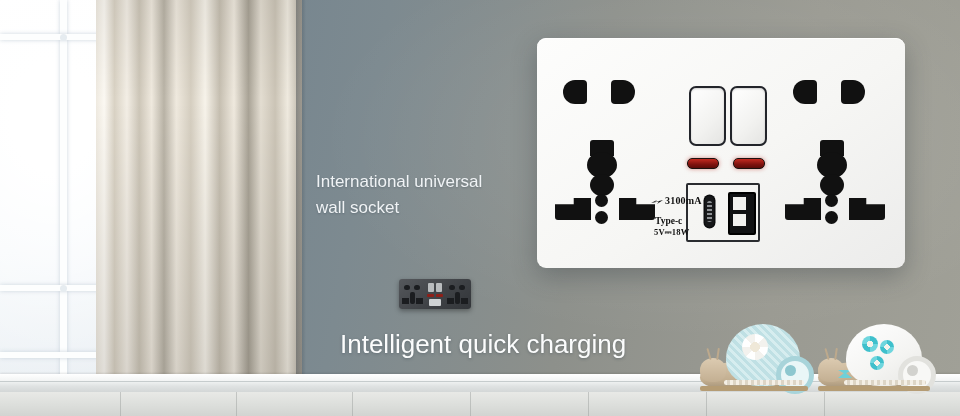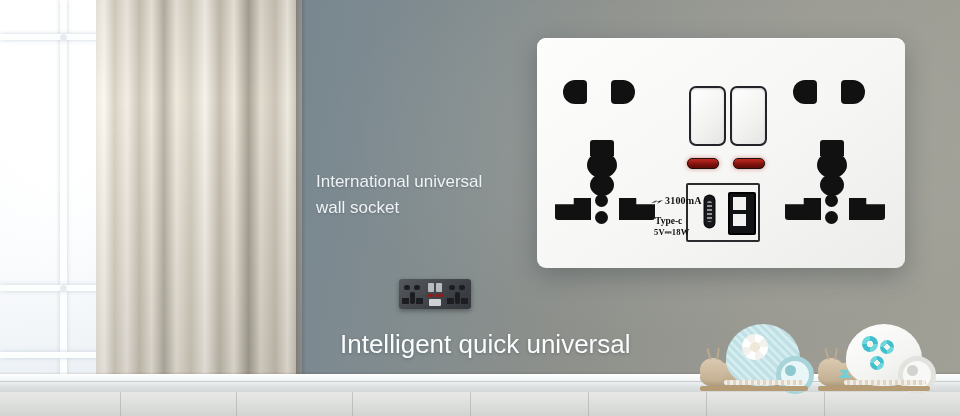--- a/index.html
+++ b/index.html
@@ -148,21 +148,21 @@
     <div class="mull-node" style="left:122px;top:285px;"></div>
   </div>
 
   <div class="curtain"></div>
   <div class="curtain-shadow"></div>
   <div class="curtain-hem"></div>
   <div class="wall-edge"></div>
 
   <div class="subtitle" style="top:194px;">wall socket</div>
   <div class="subtitle">International universal</div>
-  <div class="tagline">Intelligent quick universal</div>
+  <div class="tagline">Intelligent quick charging</div>
 
   <div class="panel">
 
     <div class="outlet left">
       <div class="sh flat-l" style="left:8px;top:0;"></div>
       <div class="sh flat-r" style="left:56px;top:0;"></div>
       <div class="sh pin-top" style="left:35px;top:60px;"></div>
       <div class="sh bulb1" style="left:32px;top:72px;"></div>
       <div class="sh bulb2" style="left:35px;top:94px;"></div>
       <div class="sh dot" style="left:40px;top:114px;"></div>

